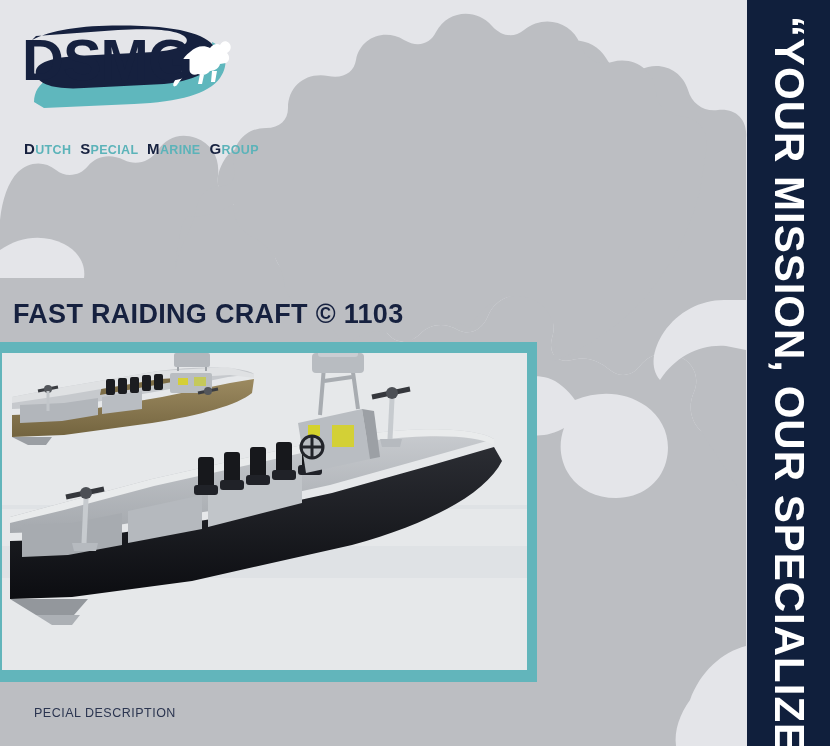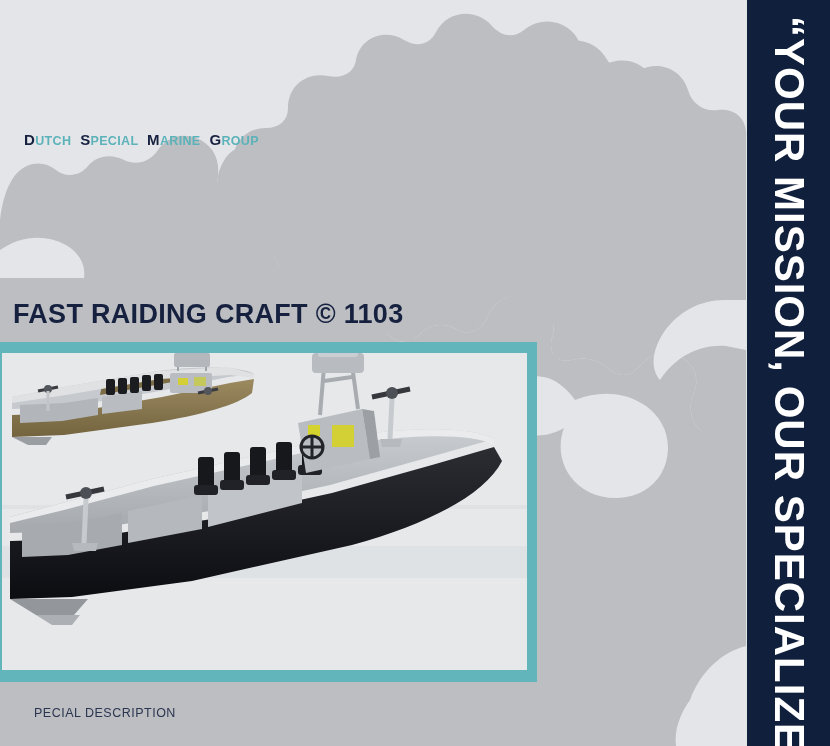--- a/index.html
+++ b/index.html
@@ -36,21 +36,21 @@
     position: absolute;
     left: 14px;
     top: 18px;
     width: 240px;
     height: 120px;
   }
   .logo-mark { position: absolute; left: 0; top: 0; width: 228px; height: 92px; }
   .logo-tagline {
     position: absolute;
     left: 10px;
-    top: 113px;
+    top: 122px;
     font-size: 12.5px;
     letter-spacing: .35px;
     white-space: nowrap;
     font-weight: bold;
   }
   .logo-tagline .cap { color: #16213f; font-size: 15px; }
   .logo-tagline .rest { color: #5bb3b9; font-size: 12.5px; }
   .logo-tagline .word { margin-right: 5px; }
   
   .slide-title {
@@ -252,20 +252,46 @@
                L746,746 L676,746
                C674,730 680,714 690,700 Z" fill="#e4e5e9"></path>
       <path d="M0,250
                C20,236 44,234 64,244
                C78,251 86,264 84,278
                L0,278 Z" fill="#e4e5e9"></path>
     </svg>
   </div>
 
   <div class="logo-block">
+    <div class="logo-mark">
+      <svg width="228" height="96" viewBox="0 0 228 96" xmlns="http://www.w3.org/2000/svg">
+
+        <path d="M20,84 C20,64 40,52 80,50 L150,46 C186,44 200,34 198,24
+                 C212,30 216,46 206,60 C194,76 166,84 120,86 L30,90 Z" fill="#5fb7bd"></path>
+
+        <path d="M18,22 C40,10 80,6 128,8 C176,10 200,20 202,34
+                 C204,50 186,62 150,66 L70,70 C40,72 24,66 22,56
+                 C20,46 34,40 62,38 L140,34 C166,32 176,26 172,20
+                 C166,12 140,10 104,12 L22,18 Z" fill="#16213f"></path>
+
+        <g fill="#ffffff">
+          <path d="M176,34 C182,28 190,27 196,30 C199,26 203,25 206,27
+                   C208,23 212,22 215,25 C218,28 217,33 213,35
+                   C216,38 216,43 212,45 L206,46 C205,50 201,53 196,53
+                   C193,57 188,58 184,56 C180,58 176,56 175,52
+                   C170,52 167,48 168,44 C169,40 172,37 176,34 Z"></path>
+          <path d="M173,48 C168,52 163,58 160,64 C158,68 160,70 163,67
+                   C167,61 171,56 175,53 Z"></path>
+          <path d="M186,56 L184,66 L188,66 L190,57 Z"></path>
+          <path d="M198,53 L197,64 L201,64 L203,53 Z"></path>
+        </g>
+
+        <text x="8" y="62" font-family="Liberation Sans, sans-serif" font-size="58" font-weight="bold" fill="#16213f" letter-spacing="-1">DSMG</text>
+      </svg>
+    </div>
     <div class="logo-tagline">
       <span class="word">
         <span class="cap">D</span><span class="rest">UTCH</span>
       </span>
       <span class="word">
         <span class="cap">S</span><span class="rest">PECIAL</span>
       </span>
       <span class="word">
         <span class="cap">M</span><span class="rest">ARINE</span>
       </span>

